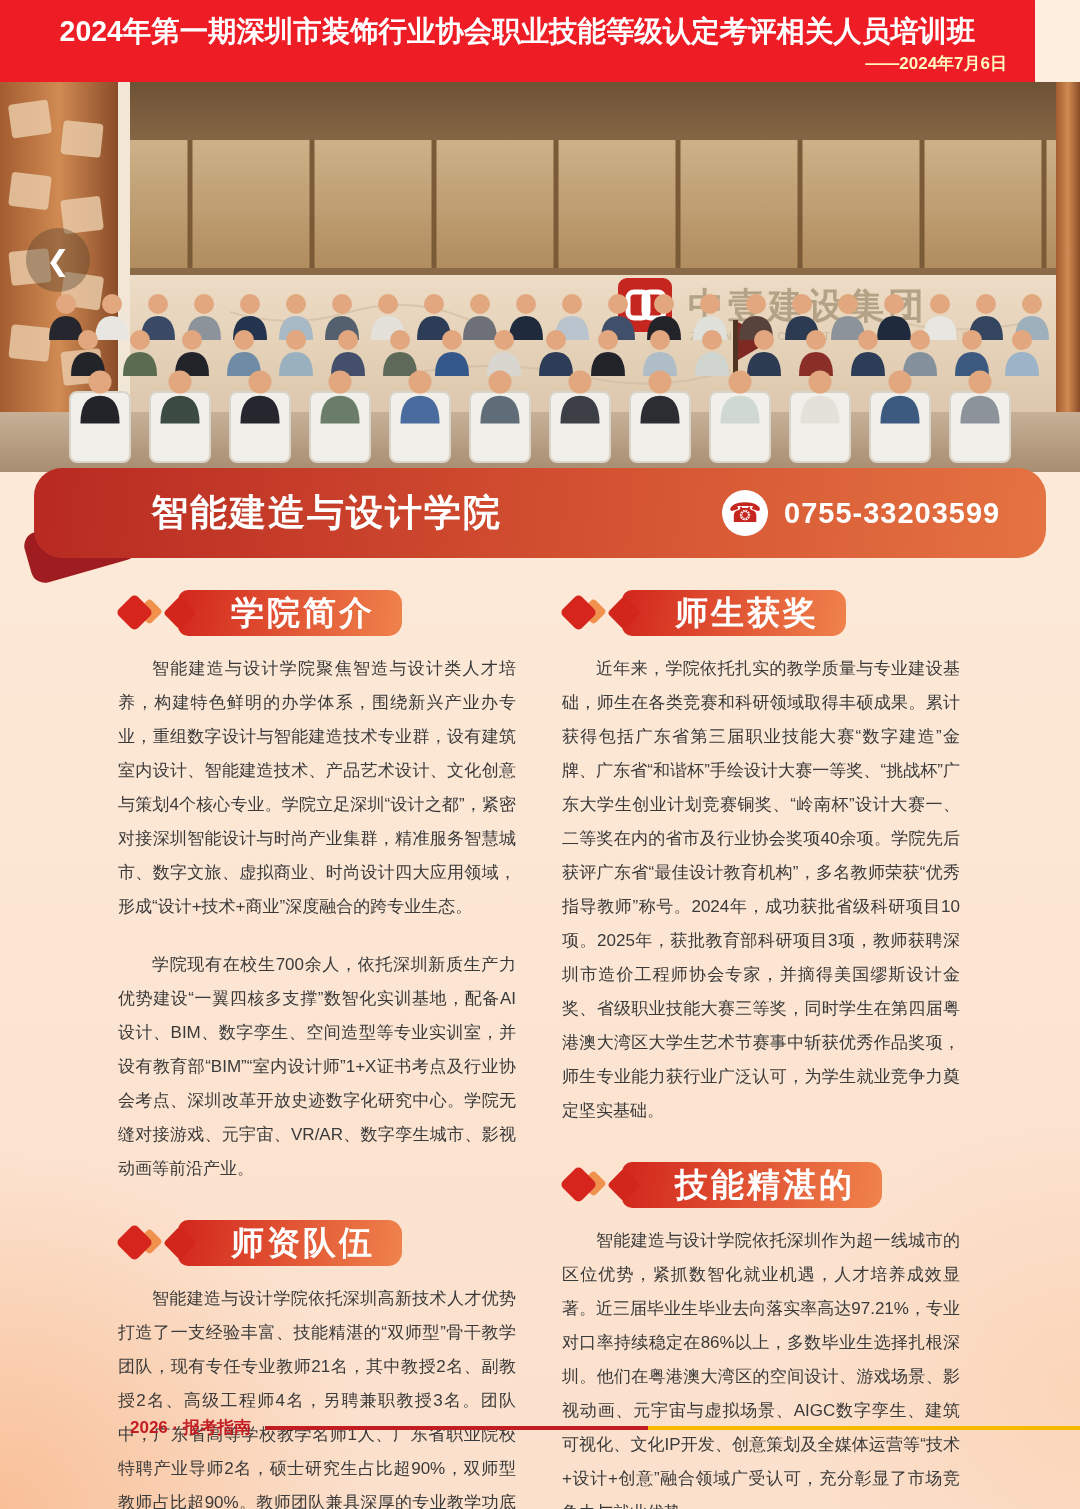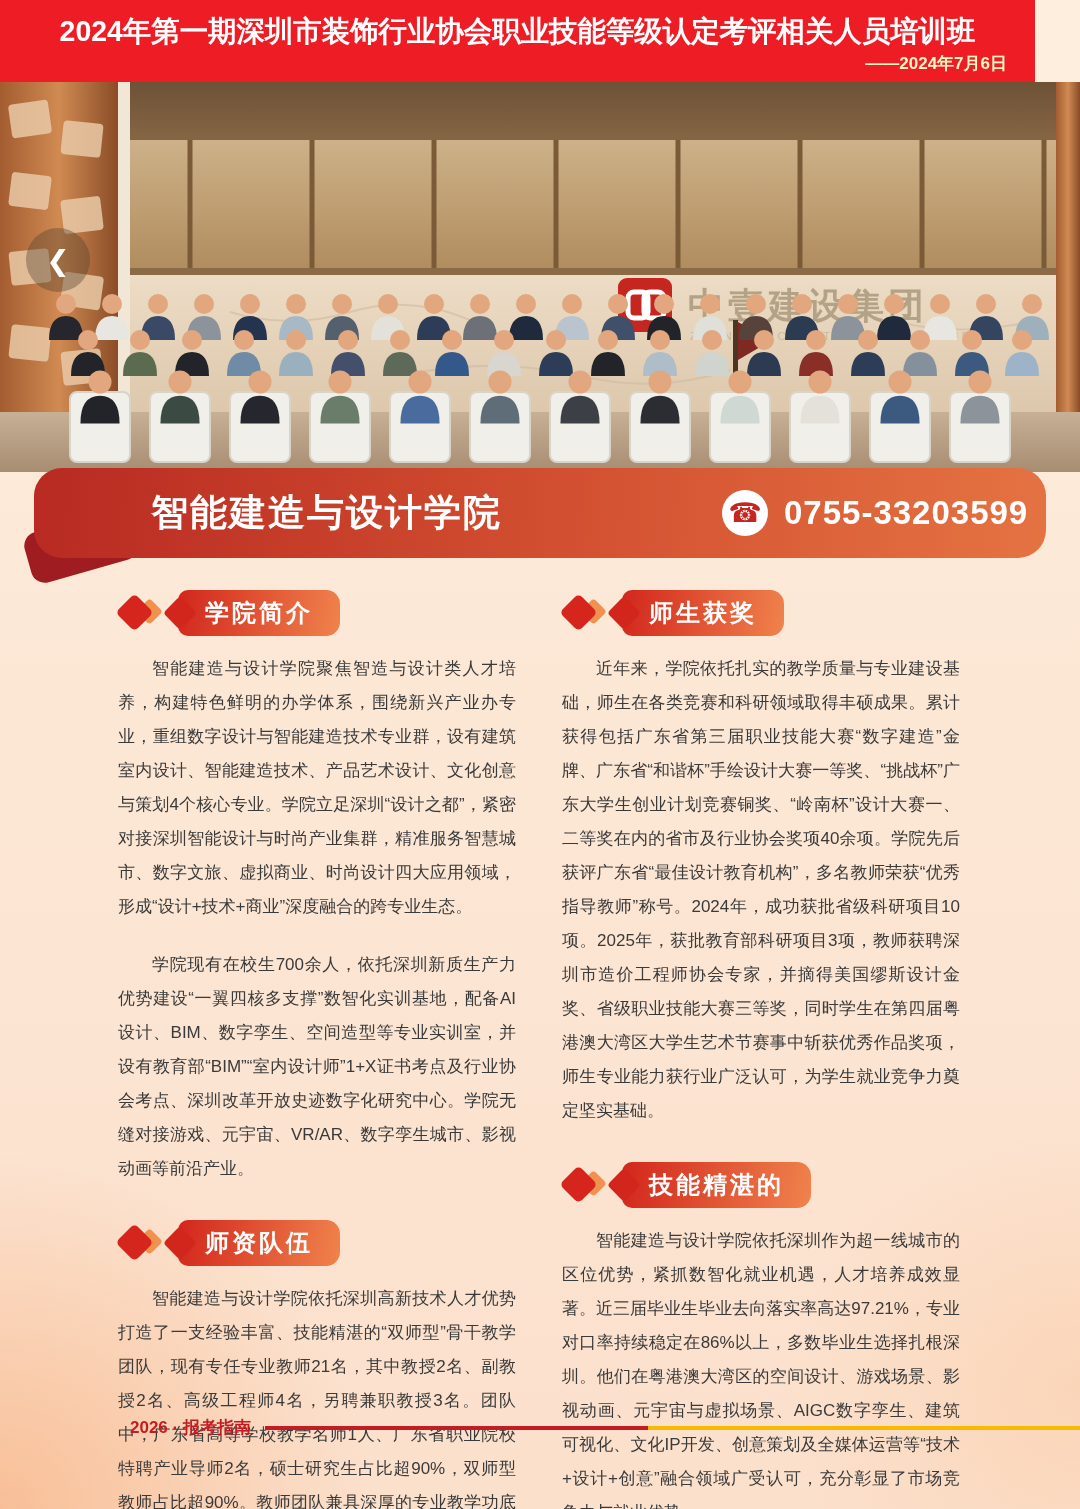--- a/index.html
+++ b/index.html
@@ -24,38 +24,38 @@
   
   .banner-wedge{position:absolute;left:26px;top:520px;width:110px;height:52px;background:#9f1d20;
     border-radius:14px;transform:rotate(-16deg);}
   .college-banner{position:absolute;left:34px;top:468px;width:1012px;height:90px;border-radius:28px;
     background:linear-gradient(95deg,#b82a22 0%,#cf4a2e 45%,#e57342 100%);
     display:flex;align-items:center;}
   .college-name{margin-left:117px;color:#fff;font-size:37px;font-weight:bold;letter-spacing:2px;}
   .phone-group{position:absolute;left:688px;top:0;height:90px;display:flex;align-items:center;}
   .phone-icon{width:46px;height:46px;border-radius:50%;background:#fff;color:#c5261f;
     display:flex;align-items:center;justify-content:center;font-size:27px;}
-  .phone-number{margin-left:16px;color:#fff;font-size:33px;font-weight:bold;letter-spacing:1px;}
+  .phone-number{margin-left:16px;color:#fff;font-size:29px;font-weight:bold;letter-spacing:1px;}
   
   .col{position:absolute;width:398px;}
   .col-left{left:118px;top:588px;}
   .col-right{left:562px;top:588px;}
   .sec-header{display:flex;align-items:center;height:50px;margin-bottom:14px;}
   .sec-header.later{margin-top:32px;}
   .diamonds{position:relative;width:48px;height:48px;flex:none;}
   .diamond-small{position:absolute;left:22px;top:13px;width:19px;height:19px;background:#f0914e;
     border-radius:4px;transform:rotate(45deg);}
   .diamond-big{position:absolute;left:3px;top:10px;width:27px;height:27px;background:#d6251d;
     border-radius:5px;transform:rotate(45deg);}
   .ribbon{position:relative;margin-left:12px;height:46px;padding:0 27px;
     background:linear-gradient(100deg,#d2261c 0%,#f0834c 100%);
     border-radius:10px 14px 14px 10px;display:flex;align-items:center;justify-content:center;}
   .ribbon::before{content:"";position:absolute;left:-10px;top:50%;width:24px;height:24px;
     background:#d2261c;border-radius:4px;transform:translateY(-50%) rotate(45deg);z-index:0;}
-  .ribbon-label{position:relative;z-index:1;color:#fff;font-size:24px;font-weight:bold;letter-spacing:3px;}
+  .ribbon-label{position:relative;z-index:1;color:#fff;font-size:33px;font-weight:bold;letter-spacing:3px;margin-left:26px;}
   .body-text{font-size:17px;line-height:34px;color:#3a3a3a;text-align:justify;}
   .body-text p{margin:0 0 24px;text-indent:2em;}
   
   .footer{position:absolute;left:130px;right:0;top:1416px;display:flex;align-items:center;}
   .footer-label{color:#c21d23;font-weight:bold;font-size:17px;white-space:nowrap;}
   .footer-line{flex:1;height:4px;margin-left:14px;
     background:linear-gradient(90deg,#c21d23 0%,#c21d23 47%,#f6ba00 47%,#f6ba00 100%);}
 </style>
 </head>
 <body>

